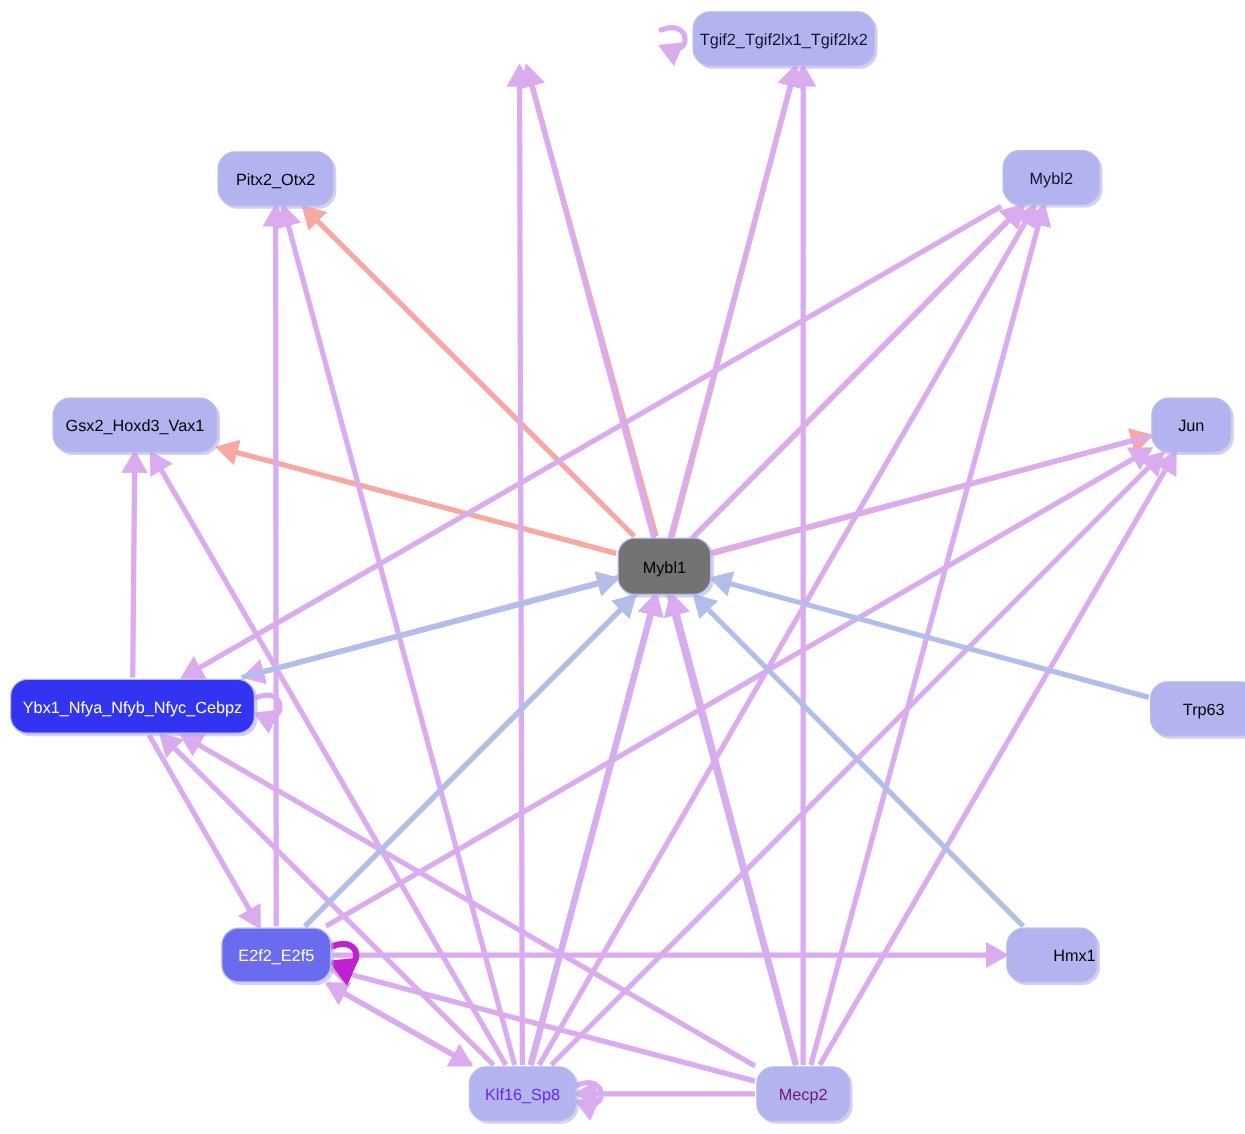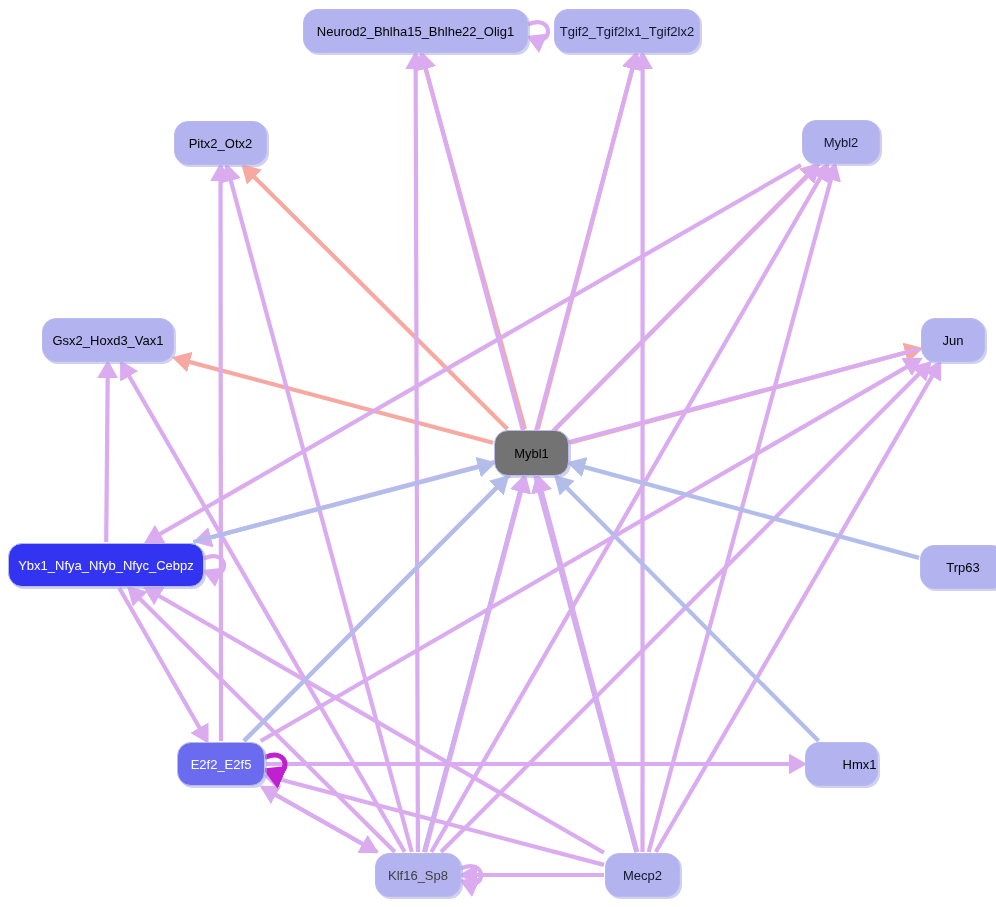--- a/index.html
+++ b/index.html
@@ -114,23 +114,20 @@
         <line x1="425.1" y1="852.0" x2="524.6" y2="478.0" stroke="#dbabef" stroke-width="4.2" stroke-linecap="butt" marker-end="url(#ah-reg)"></line>
         <line x1="637.3" y1="852.0" x2="538.2" y2="478.0" stroke="#dbabef" stroke-width="4.2" stroke-linecap="butt" marker-end="url(#ah-reg)"></line>
         <path d="M 529 24 C 554 14, 554 48, 531 38" fill="none" stroke="#dbabef" stroke-width="4.2" stroke-linecap="round" marker-end="url(#ah-selflite)"></path>
         <path d="M 462 868 C 487 858, 487 892, 464 882" fill="none" stroke="#dbabef" stroke-width="4.2" stroke-linecap="round" marker-end="url(#ah-selflite)"></path>
         <path d="M 205 558 C 230 548, 230 582, 207 572" fill="none" stroke="#dbabef" stroke-width="4.2" stroke-linecap="round" marker-end="url(#ah-selflite)"></path>
         <path d="M 266 757 C 291 747, 291 781, 268 771" fill="none" stroke="#c020d0" stroke-width="5" stroke-linecap="round" marker-end="url(#ah-self)"></path>
       </g>
   </svg>
 
   <div id="node-layer">
-      <div class="node" style="left: 303px; top: 9px; width: 225px; height: 44px; background: rgb(179, 179, 240); color: rgb(0, 0, 0);">
-        <span class="node-label">Neurod2_Bhlha15_Bhlhe22_Olig1</span>
-      </div>
       <div class="node" style="left: 554px; top: 9px; width: 146px; height: 44px; background: rgb(179, 179, 240); color: #0f172a;">
         <span class="node-label">Tgif2_Tgif2lx1_Tgif2lx2</span>
       </div>
       <div class="node" style="left: 174px; top: 121px; width: 93px; height: 44px; background: rgb(179, 179, 240); color: rgb(0, 0, 0);">
         <span class="node-label">Pitx2_Otx2</span>
       </div>
       <div class="node" style="left: 802px; top: 120px; width: 78px; height: 44px; background: rgb(179, 179, 240); color: #0f172a;">
         <span class="node-label">Mybl2</span>
       </div>
       <div class="node" style="left: 42px; top: 318px; width: 132px; height: 44px; background: rgb(179, 179, 240); color: rgb(0, 0, 0);">
@@ -147,21 +144,21 @@
       </div>
       <div class="node" style="left: 920px; top: 545px; width: 86px; height: 44px; background: rgb(179, 179, 240); color: rgb(0, 0, 0);">
         <span class="node-label">Trp63</span>
       </div>
       <div class="node" style="left: 177px; top: 742px; width: 88px; height: 44px; background: rgb(107, 107, 240); color: rgb(255, 255, 255);">
         <span class="node-label">E2f2_E2f5</span>
       </div>
       <div class="node" style="left: 805px; top: 742px; width: 73px; height: 44px; background: rgb(179, 179, 240); color: rgb(0, 0, 0); padding-left: 36px;">
         <span class="node-label">Hmx1</span>
       </div>
-      <div class="node" style="left: 375px; top: 853px; width: 86px; height: 44px; background: rgb(179, 179, 240); color: #404040;">
+      <div class="node" style="left: 375px; top: 853px; width: 86px; height: 44px; background: rgb(179, 179, 240); color: #6d28d9;">
         <span class="node-label">Klf16_Sp8</span>
       </div>
-      <div class="node" style="left: 605px; top: 853px; width: 75px; height: 44px; background: rgb(179, 179, 240); color: #0f172a;">
+      <div class="node" style="left: 605px; top: 853px; width: 75px; height: 44px; background: rgb(179, 179, 240); color: #701a75;">
         <span class="node-label">Mecp2</span>
       </div>
     </div>
 
 </div>
 
 </body></html>

